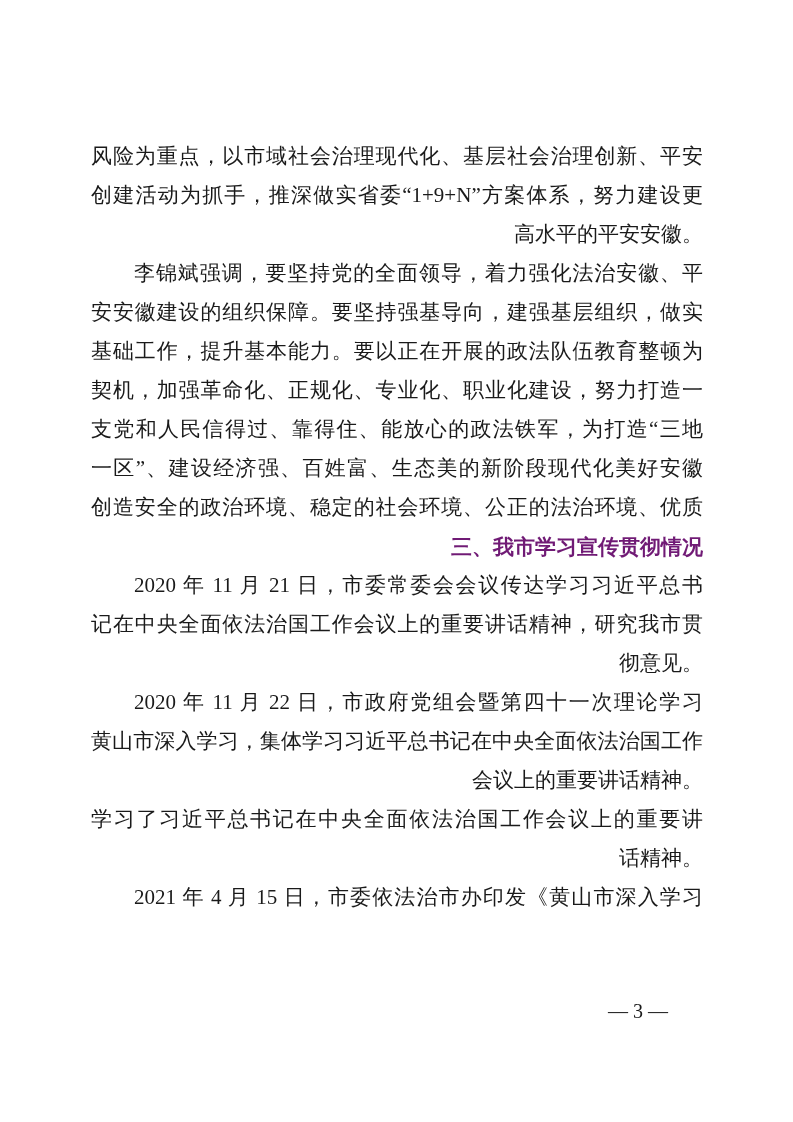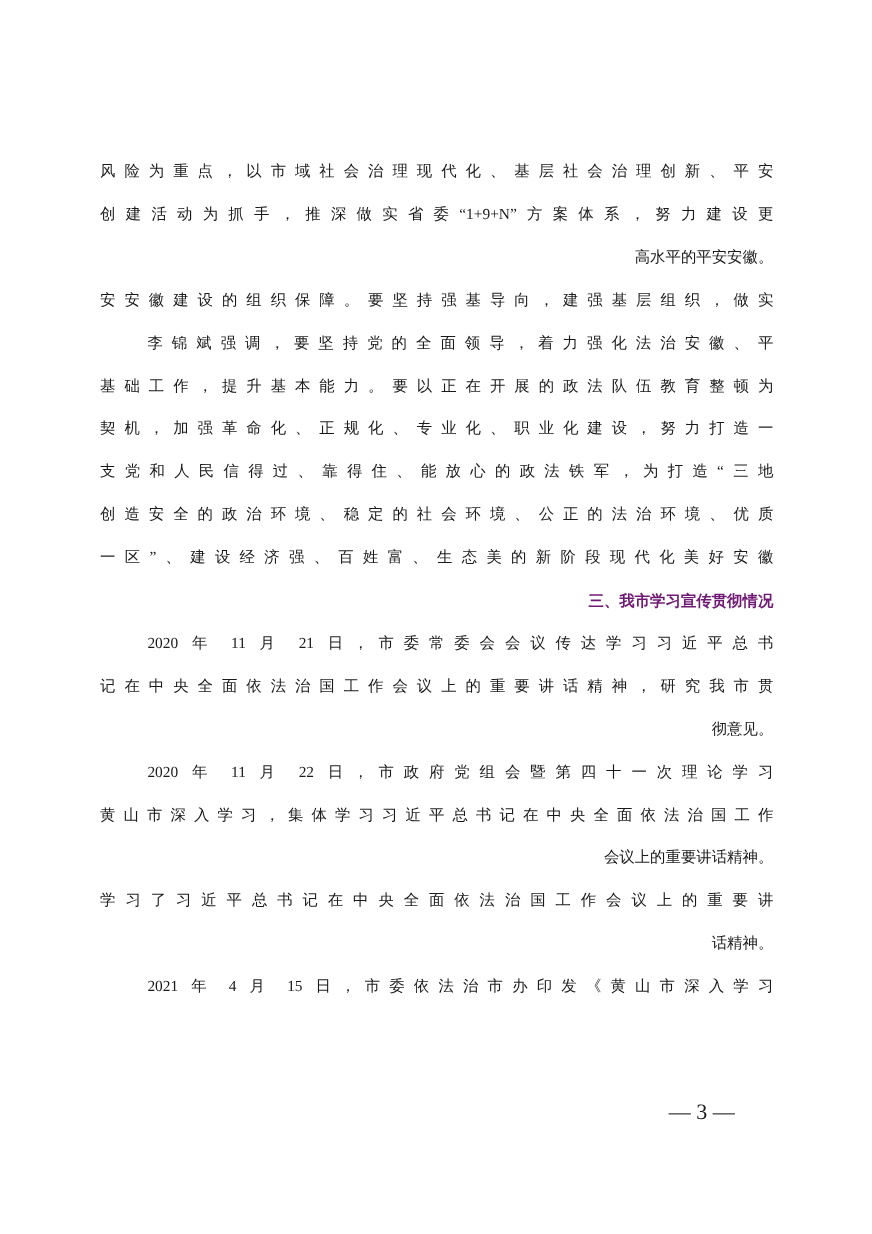--- a/index.html
+++ b/index.html
@@ -13,21 +13,21 @@
     height: 1122px;
     background: #ffffff;
     overflow: hidden;
     font-family: "Liberation Serif", "DejaVu Serif", serif;
   }
   .doc-body {
     position: absolute;
     left: 91px;
     top: 137px;
     width: 612px;
-    font-size: 14px;
+    font-size: 21px;
     line-height: 39px;
     color: #1a1a1a;
   }
   .line {
     text-align: right;
   }
   .line.justify {
     text-align: justify;
     text-align-last: justify;
     -moz-text-align-last: justify;
@@ -53,27 +53,27 @@
   }
 </style>
 </head>
 <body>
 
 <div class="page">
   <div class="doc-body">
       <div class="line justify">风险为重点，以市域社会治理现代化、基层社会治理创新、平安</div>
       <div class="line justify">创建活动为抓手，推深做实省委“1+9+N”方案体系，努力建设更</div>
       <div class="line">高水平的平安安徽。</div>
+      <div class="line justify indent">李锦斌强调，要坚持党的全面领导，着力强化法治安徽、平</div>
       <div class="line justify">安安徽建设的组织保障。要坚持强基导向，建强基层组织，做实</div>
-      <div class="line justify indent">李锦斌强调，要坚持党的全面领导，着力强化法治安徽、平</div>
       <div class="line justify">基础工作，提升基本能力。要以正在开展的政法队伍教育整顿为</div>
       <div class="line justify">契机，加强革命化、正规化、专业化、职业化建设，努力打造一</div>
       <div class="line justify">支党和人民信得过、靠得住、能放心的政法铁军，为打造“三地</div>
+      <div class="line justify">一区”、建设经济强、百姓富、生态美的新阶段现代化美好安徽</div>
       <div class="line justify">创造安全的政治环境、稳定的社会环境、公正的法治环境、优质</div>
-      <div class="line justify">一区”、建设经济强、百姓富、生态美的新阶段现代化美好安徽</div>
       <div class="line heading">三、我市学习宣传贯彻情况</div>
       <div class="line justify indent">2020 年 11 月 21 日，市委常委会会议传达学习习近平总书</div>
       <div class="line justify">记在中央全面依法治国工作会议上的重要讲话精神，研究我市贯</div>
       <div class="line">彻意见。</div>
       <div class="line justify indent">2020 年 11 月 22 日，市政府党组会暨第四十一次理论学习</div>
       <div class="line justify">黄山市深入学习，集体学习习近平总书记在中央全面依法治国工作</div>
       <div class="line">会议上的重要讲话精神。</div>
       <div class="line justify">学习了习近平总书记在中央全面依法治国工作会议上的重要讲</div>
       <div class="line">话精神。</div>
       <div class="line justify indent">2021 年 4 月 15 日，市委依法治市办印发《黄山市深入学习</div>

